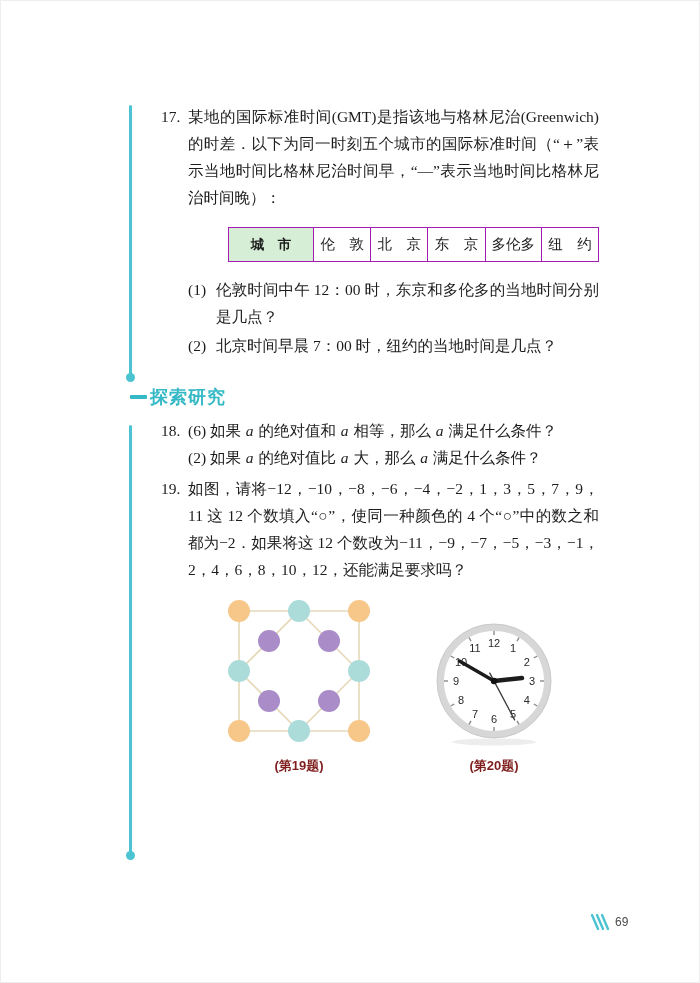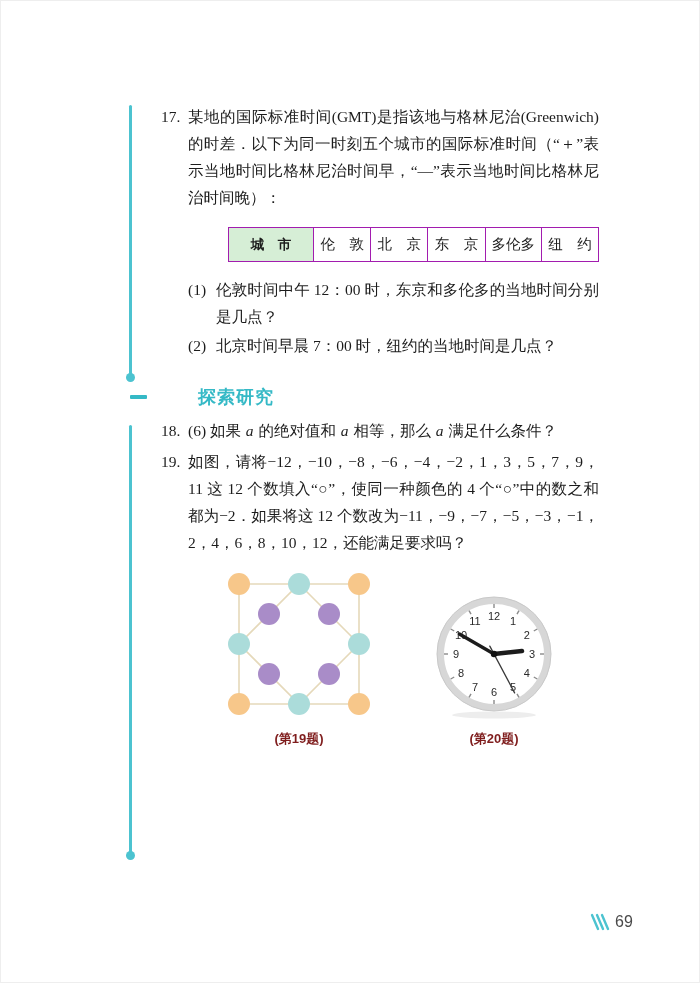--- a/index.html
+++ b/index.html
@@ -31,39 +31,39 @@
   .gmt-table th {
     background:#d6eed6; width:88px; font-weight:bold;
     font-family:"Liberation Sans","DejaVu Sans",sans-serif; font-size:13.5px;
   }
   .gmt-table td { width:58px; font-weight:normal; }
 
   
   .section-head {
     margin:26px 0 8px -31px; display:flex; align-items:center;
     font-family:Liberation Serif, serif;
-    font-size:18px; font-weight:bold; color:#35b9c6; letter-spacing:1px;gap:48px;
+    font-size:18px; font-weight:bold; color:#35b9c6; letter-spacing:1px;
   }
   .section-dash { display:inline-block; width:17px; height:4px; background:#35b9c6; margin-right:3px; border-radius:1px; } .mt4 { margin-top:4px; } .mt14 { margin-top:14px; }
 
   
   .figures { display:flex; align-items:flex-end; margin:12px 0 4px 0; }
   .fig { margin:0; display:flex; flex-direction:column; align-items:center; }
   .fig-19 { margin-left:52px; }
   .fig-20 { margin-left:48px; }
   .fig figcaption {
     margin-top:10px; font-family:"Liberation Sans","DejaVu Sans",sans-serif;
     font-weight:bold; font-size:13px; color:#7f1d1d;
   }
 
   
   .footer { position:absolute; left:588px; top:912px; display:flex; align-items:center; }
   .page-num {
     font-family:"Liberation Sans","DejaVu Sans",sans-serif;
-    font-size:16px; color:#4a4a4a; margin-left:4px;
+    font-size:12px; color:#4a4a4a; margin-left:4px;
   }
 </style>
 </head>
 <body>
 
 <div class="page">
 
   <div class="rail rail-1"></div>
   <div class="rail-dot dot-1"></div>
   <div class="rail rail-2"></div>
@@ -99,20 +99,21 @@
     </div>
 
     <div class="section-head">
       <span class="section-dash"></span>
       <span>探索研究</span>
     </div>
 
     <div class="prob">
       <span class="pnum">18.</span>
       <div><span>(6) 如果 </span><i class="var">a</i><span> 的绝对值和 </span><i class="var">a</i><span> 相等，那么 </span><i class="var">a</i><span> 满足什么条件？</span></div>
+      <div><span>(2) 如果 </span><i class="var">a</i><span> 的绝对值比 </span><i class="var">a</i><span> 大，那么 </span><i class="var">a</i><span> 满足什么条件？</span></div>
     </div>
 
     <div class="prob mt4">
       <span class="pnum">19.</span>
       <div>如图，请将−12，−10，−8，−6，−4，−2，1，3，5，7，9，11 这 12 个数填入“○”，使同一种颜色的 4 个“○”中的数之和都为−2．如果将这 12 个数改为−11，−9，−7，−5，−3，−1，2，4，6，8，10，12，还能满足要求吗？</div>
     </div>
 
     <div class="figures">
 
       <figure class="fig fig-19">

